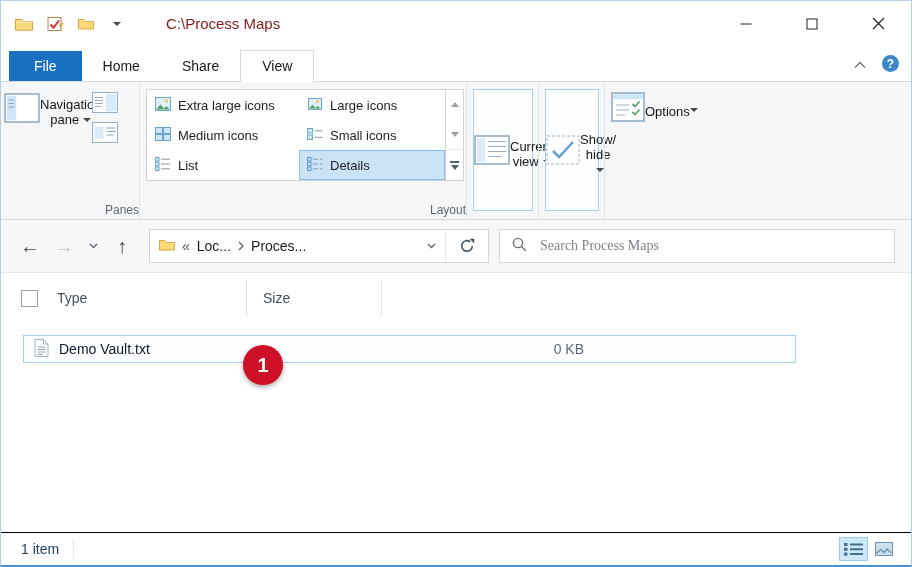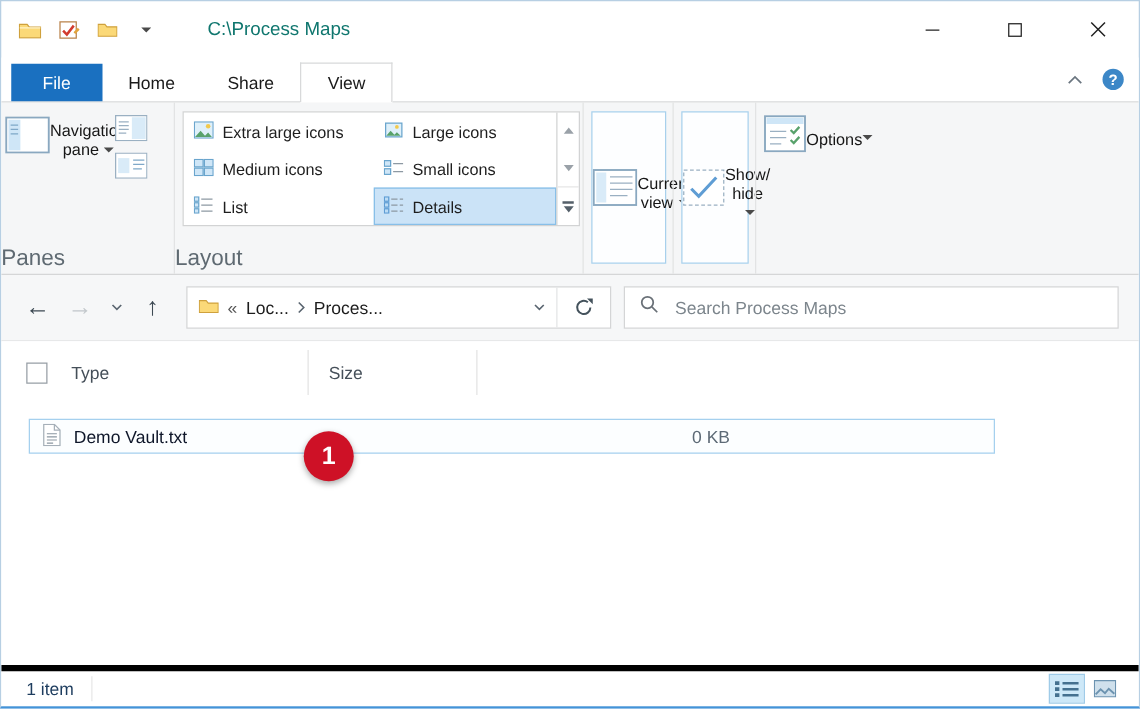--- a/index.html
+++ b/index.html
@@ -7,37 +7,37 @@
   .window{width:912px;height:567px;background:#fff;display:flex;flex-direction:column;
           border:1px solid #b7cfe3;border-bottom:2px solid #4393d8;box-sizing:border-box;
           overflow:hidden;position:relative}
 
   
   .titlebar{height:45px;flex:0 0 auto;display:flex;align-items:center}
   .qat{display:flex;align-items:center;gap:9px;padding-left:12px}
   .icon-btn{display:flex;align-items:center;justify-content:center;width:22px;height:22px}
   .caret-down{width:0;height:0;border-left:4px solid transparent;border-right:4px solid transparent;border-top:4px solid #4a4a4a;display:inline-block}
   .caret-inline{margin-left:4px;vertical-align:2px}
-  .title{font-size:15px;color:#0f766e;margin-left:38px;white-space:nowrap}
+  .title{font-size:15px;color:#7f1d1d;margin-left:38px;white-space:nowrap}
   .win-controls{margin-left:auto;display:flex;align-self:stretch}
   .win-btn{width:66px;display:flex;align-items:center;justify-content:center}
 
   
   .tabs-row{height:35px;flex:0 0 auto;display:flex;align-items:flex-end;border-bottom:1px solid #d8d9da;padding-left:8px;position:relative;background:#fff}
   .tab{height:30px;line-height:30px;padding:0 21px;font-size:14px;color:#1a1a1a}
   .tab-file{background:#1a70c0;color:#fff;padding:0 25px}
   .tab-active{background:#fff;border:1px solid #d8d9da;border-bottom-color:#fff;margin-bottom:-1px}
   .tabs-right{position:absolute;right:12px;top:0;height:35px;display:flex;align-items:center;gap:16px}
   .help-btn{width:17px;height:17px;border-radius:50%;background:#3c87c7;color:#fff;font-size:12px;font-weight:bold;display:flex;align-items:center;justify-content:center}
 
   
   .ribbon{height:137px;flex:0 0 auto;background:#f5f6f7;border-bottom:1px solid #d5d6d7;display:flex}
   .rgroup{position:relative;display:flex;align-items:flex-start;padding:7px 3px 16px;box-sizing:border-box}
   .rgroup+.rgroup{border-left:1px solid #e2e3e4}
-  .rgroup-label{position:absolute;left:0;right:0;bottom:2px;text-align:left;font-size:18px;color:#5f6a72}
+  .rgroup-label{position:absolute;left:0;right:0;bottom:2px;text-align:right;font-size:12px;color:#5f6a72}
   .big-btn{display:flex;align-items:center;font-size:13px;color:#161616;text-align:center;padding-top:3px;box-sizing:border-box}
   .big-btn .lbl{margin-top:5px;line-height:15px}
   .boxed{border:1px solid #a8d0ec;background:#fdfeff;height:122px}
   .nolabel{padding:7px 6px 8px}
   .pane-minis{display:flex;flex-direction:column;gap:9px;margin:3px 0 0 10px}
   .mini-btn{display:flex;align-items:center;justify-content:center}
 
   .gallery{display:flex;background:#fff;border:1px solid #d2d3d4;height:92px;margin-left:3px;box-sizing:border-box}
   .gal-grid{display:grid;grid-template-columns:152px 146px;grid-auto-rows:30px;align-content:start}
   .gal-item{display:flex;align-items:center;gap:7px;padding:0 7px;font-size:13px;color:#1e1e1e;border:1px solid transparent;box-sizing:border-box}
@@ -53,21 +53,21 @@
   
   .navbar{height:53px;flex:0 0 auto;background:#f6f7f8;border-bottom:1px solid #e7e8e9;display:flex;align-items:center;padding-left:12px;box-sizing:border-box}
   .nav-btn{width:34px;height:34px;display:flex;align-items:center;justify-content:center;font-size:20px;color:#3e4a54}
   .nav-btn.small{width:24px}
   .nav-btn.disabled{color:#c3c8cc}
   .address{display:flex;align-items:stretch;height:34px;background:#fff;border:1px solid #d4d5d6;width:340px;margin-left:10px;box-sizing:border-box}
   .crumbs{display:flex;align-items:center;flex:1;padding-left:9px;gap:7px;font-size:14px;color:#1c1c1c;white-space:nowrap}
   .addr-drop{width:28px;display:flex;align-items:center;justify-content:center}
   .refresh-btn{width:42px;display:flex;align-items:center;justify-content:center;border-left:1px solid #e4e5e6}
   .searchbox{display:flex;align-items:center;height:34px;background:#fff;border:1px solid #d4d5d6;flex:1;margin-left:10px;margin-right:16px;padding:0 12px;gap:11px;box-sizing:border-box}
-  .searchbox input{border:none;outline:none;flex:1;font-size:14px;color:#333;font-family:Liberation Sans, sans-serif;background:transparent}
+  .searchbox input{border:none;outline:none;flex:1;font-size:14px;color:#333;font-family:Liberation Serif, serif;background:transparent}
   .searchbox input::placeholder{color:#7c858c}
 
   
   .content{flex:1;background:#fff;display:flex;flex-direction:column;min-height:0}
   .colheaders{height:50px;flex:0 0 auto;display:flex;align-items:center;font-size:14px;color:#454f59;position:relative}
   .col{height:36px;display:flex;align-items:center;box-sizing:border-box}
   .col-check{width:46px;padding-left:20px}
   .checkbox{width:15px;height:15px;border:1px solid #979ea5;background:#fff}
   .col-name{width:414px;padding-left:2px;border-right:1px solid #e3e3e3;position:relative}
   .col-type{width:200px;padding-left:10px;border-right:1px solid #e3e3e3}
@@ -75,21 +75,21 @@
   .sort-chevron{position:absolute;left:184px;top:-10px}
   .rows{flex:1;position:relative;padding-top:12px}
   .file-row{margin-left:22px;width:773px;height:28px;border:1px solid #a5d0ee;background:#fcfeff;display:flex;align-items:center;box-sizing:border-box}
   .cell-name{width:438px;display:flex;align-items:center;gap:10px;padding-left:10px;font-size:14px;color:#0f172a;box-sizing:border-box}
   .cell-type{width:200px;padding-left:9px;font-size:14px;color:#5d6a76;box-sizing:border-box}
   .cell-size{width:128px;text-align:right;padding-right:6px;font-size:14px;color:#5d6a76;box-sizing:border-box}
   .badge{position:absolute;left:242px;top:22px;width:40px;height:40px;border-radius:50%;background:#ce1126;color:#fff;
          font-size:20px;font-weight:bold;display:flex;align-items:center;justify-content:center;box-shadow:0 2px 5px rgba(0,0,0,.35)}
 
   
-  .statusbar{height:33px;flex:0 0 auto;background:#fff;border-top:5px solid #000000;display:flex;align-items:center;padding:0 14px;box-sizing:border-box}
+  .statusbar{height:33px;flex:0 0 auto;background:#fff;border-top:1px solid #000000;display:flex;align-items:center;padding:0 14px;box-sizing:border-box}
   .status-count{font-size:14px;color:#1d3c5e;padding:0 14px 0 6px;border-right:1px solid #e8e8e8;height:20px;display:flex;align-items:center}
   .view-toggles{margin-left:auto;display:flex;gap:3px}
   .view-toggle{width:27px;height:22px;display:flex;align-items:center;justify-content:center}
   .view-toggle.selected{background:#cde8f8;outline:1px solid #9fcbe8}
 </style>
 </head>
 <body>
 
 <div class="window">
 

